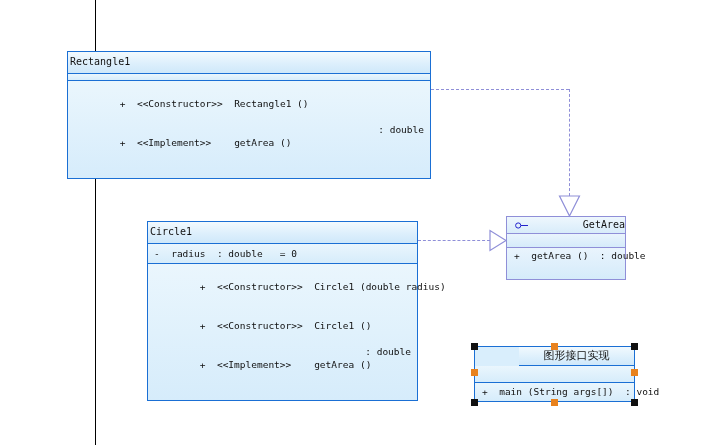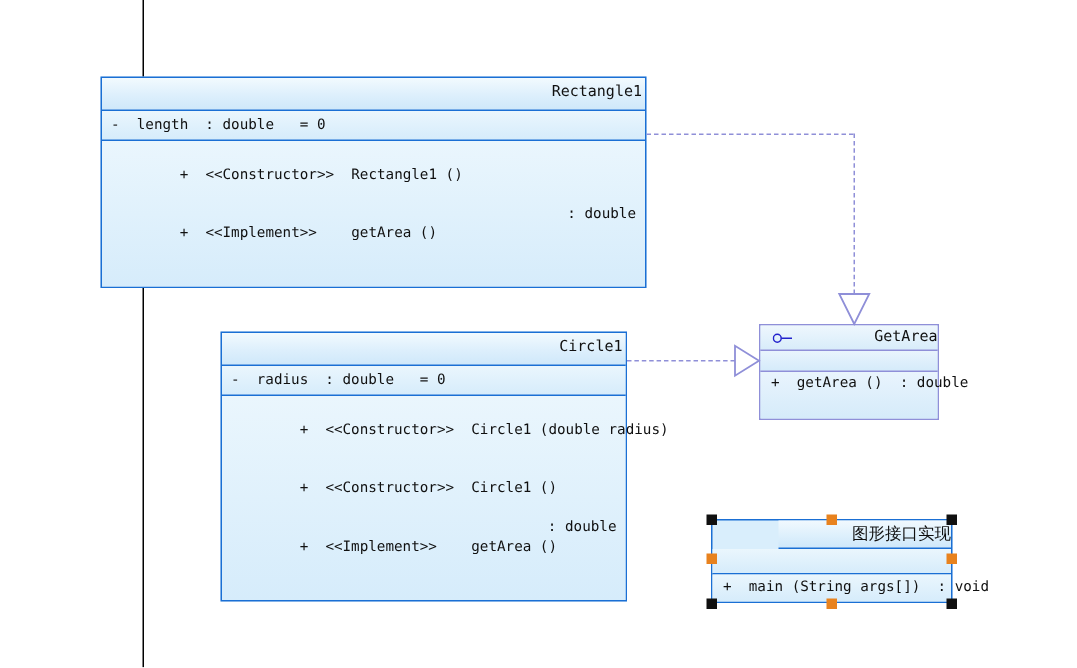--- a/index.html
+++ b/index.html
@@ -30,21 +30,21 @@
 
   
   .uml-box {
     position: absolute;
     box-sizing: border-box;
     border: 1px solid #1a6fd4;
     background: #d9eefc;
   }
   .uml-title {
     box-sizing: border-box;
-    text-align: right;
+    text-align: left;
     color: #111111;
     font-size: 10px;
     line-height: 14px;
     padding: 3px 2px 4px 2px;
     border-bottom: 1px solid #1a6fd4;
     background: linear-gradient(to bottom, #f2fafe 0%, #ddeffc 55%, #cfe8fa 100%);
     white-space: nowrap;
   }
   .uml-compartment {
     box-sizing: border-box;
@@ -134,21 +134,21 @@
     left: 474px;
     top: 346px;
     width: 161px;
     border: 1px solid #1a6fd4;
     background: #d9eefc;
   }
   #impl-box .impl-title {
     box-sizing: border-box;
     height: 19px;
     line-height: 18px;
-    text-align: right;
+    text-align: center;
     font-size: 11px;
     font-family: "DejaVu Sans", "Liberation Sans", sans-serif;
     color: #111111;
     border-bottom: 1px solid #1a6fd4;
     background: linear-gradient(to bottom, #f1f9fe 0%, #dcefFC 60%, #cfe8fa 100%);
     margin-left: 44px;
   }
   #impl-box .impl-empty {
     box-sizing: border-box;
     height: 17px;
@@ -197,21 +197,20 @@
 </head>
 <body>
 
 <div id="canvas">
 
   <div class="margin-guide"></div>
 
   <div class="uml-box" id="rectangle1-box">
     <div class="uml-title">Rectangle1</div>
     <div class="uml-compartment">
-      <div class="uml-row">-  length  : double   = 0</div>
     </div>
     <div class="uml-compartment">
       <div class="uml-row">
         <span>+  &lt;&lt;Constructor&gt;&gt;  Rectangle1 ()</span>
       </div>
       <div class="uml-row">
         <span>+  &lt;&lt;Implement&gt;&gt;    getArea ()</span>
         <span class="ret">: double</span>
       </div>
     </div>

